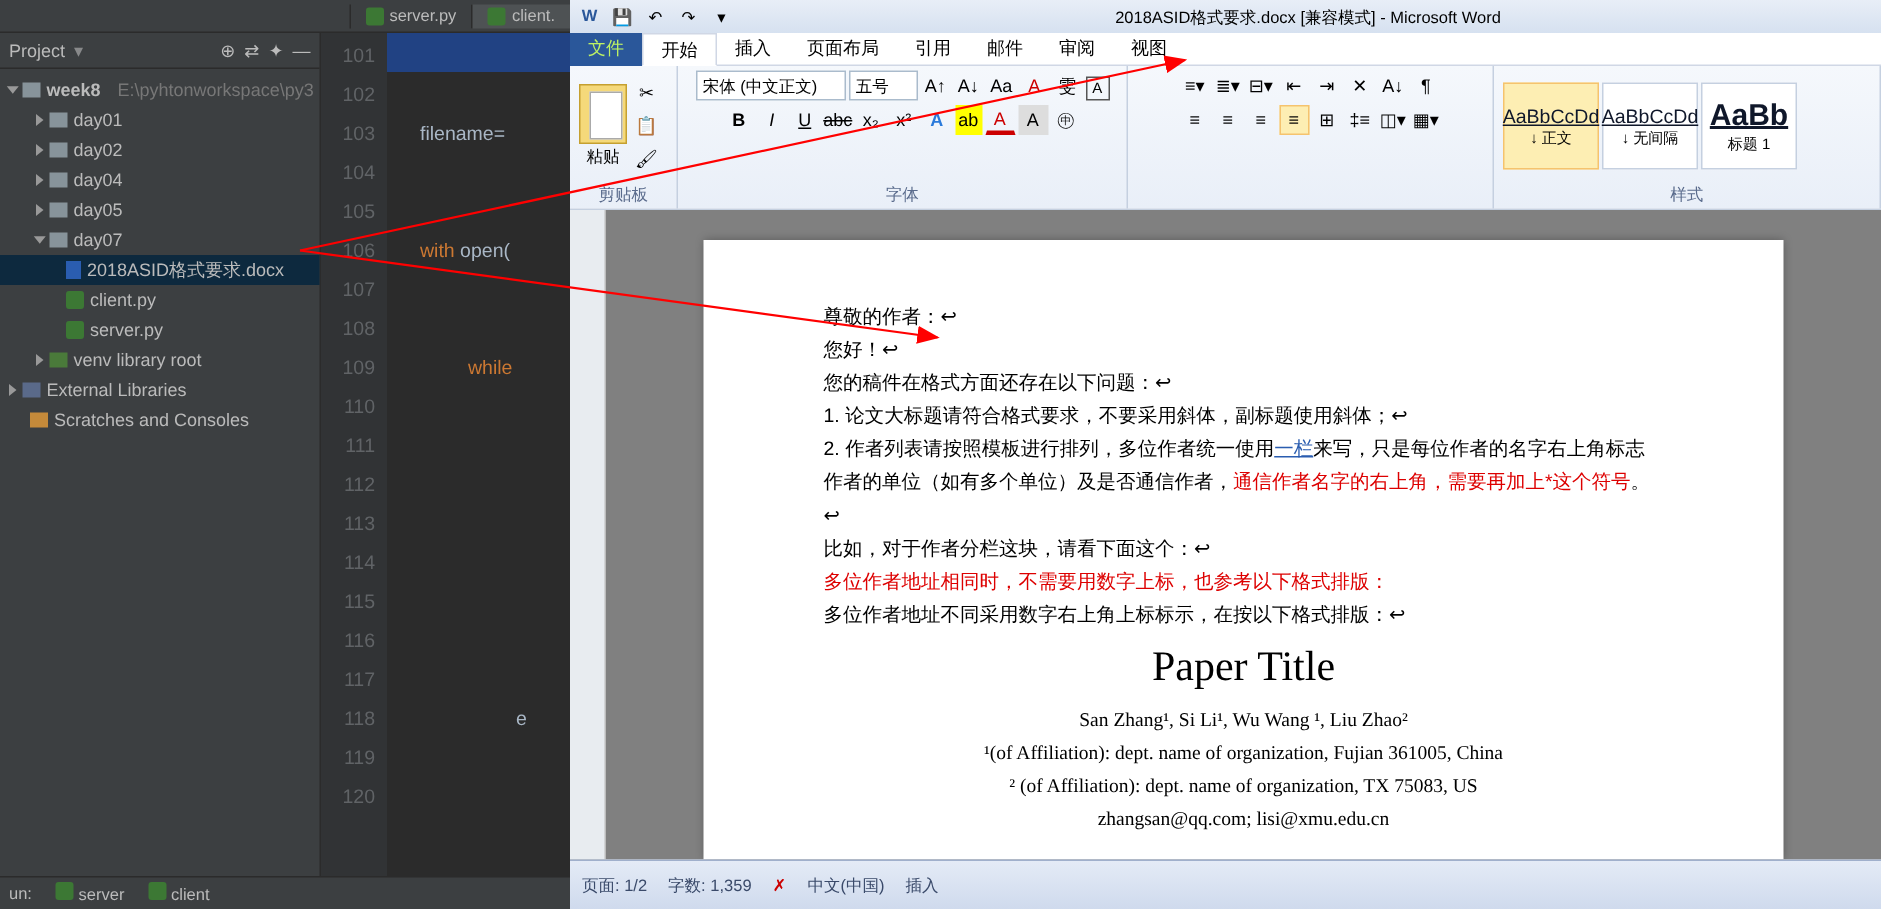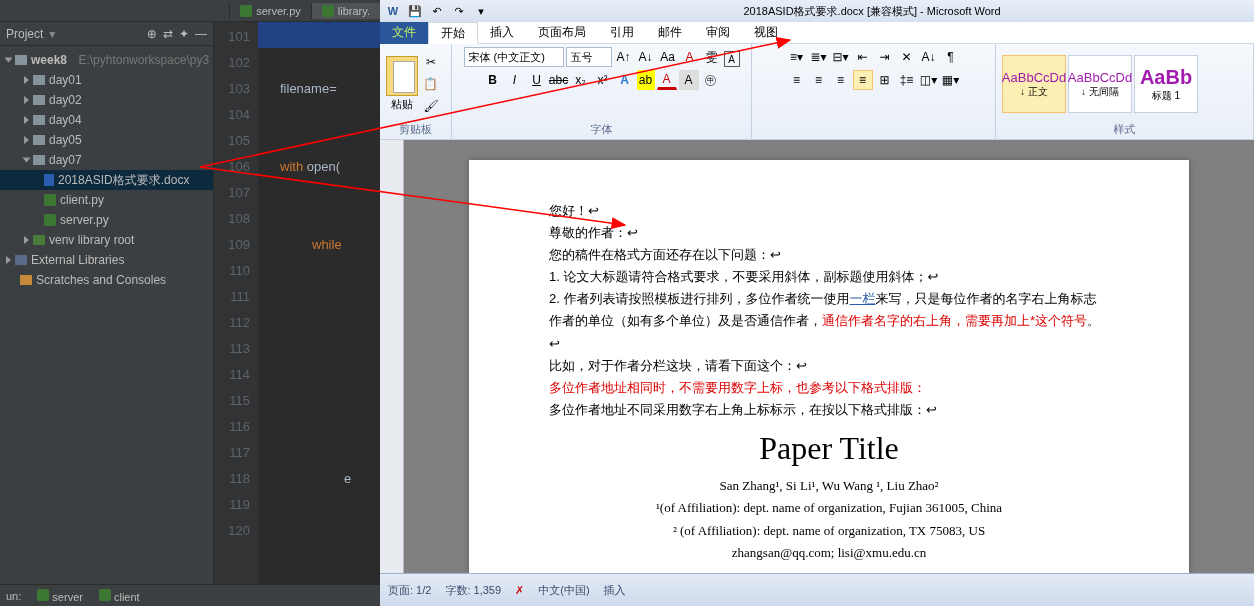--- a/index.html
+++ b/index.html
@@ -46,46 +46,46 @@
 .paste { display: flex; flex-direction: column; align-items: center; gap: 1px; }
 .paste-icon { width: 32px; height: 40px; background: #f5d97a; border: 1px solid #c5a030; position: relative; }
 .paste-icon::after { content: ''; position: absolute; top: 4px; left: 6px; width: 20px; height: 30px; background: #fff; border: 1px solid #aaa; }
 .font-box { display: flex; flex-direction: column; gap: 3px; }
 .font-row { display: flex; gap: 2px; align-items: flex-end; }
 .combo { height: 20px; border: 1px solid #abc; background: #fff; display: flex; align-items: center; padding: 0 4px; font-size: 11px; }
 .rbtn { width: 20px; height: 20px; border: 1px solid transparent; display: flex; align-items: center; justify-content: center; font-size: 12px; }
 .style-box { display: flex; gap: 2px; }
 .style-item { width: 64px; height: 58px; border: 1px solid #c5d0e0; background: #fff; display: flex; flex-direction: column; align-items: center; justify-content: center; font-size: 10px; }
 .style-item.active { border-color: #f5c36e; background: #fdeeb3; }
-.style-prev { font-size: 13px; color: #a21caf; }
+.style-prev { font-size: 13px; color: #0f172a; text-decoration: underline; }
 .doc-area { flex: 1; background: #808080; overflow: hidden; display: flex; }
 .ruler-v { width: 24px; background: #e8ecf0; border-right: 1px solid #bbb; }
 .doc-scroll { flex: 1; display: flex; justify-content: center; padding-top: 20px; }
 .page { width: 720px; background: #fff; box-shadow: 0 0 6px rgba(0,0,0,.3); padding: 40px 80px; font-size: 13px; line-height: 1.7; color: #000; font-family: SimSun, serif; }
 .page p { margin: 0; }
 .red { color: #d00; }
-.title-p { font-family: 'Times New Roman', serif; font-size: 32px; text-align: center; margin-top: 10px; }
+.title-p { font-family: 'Times New Roman', serif; font-size: 28px; text-align: center; margin-top: 10px; }
 .authors, .aff, .email { font-family: 'Times New Roman', serif; text-align: center; font-size: 13px; }
 .ul-blue { color: #2a5db0; text-decoration: underline; }
 .word-status { height: 20px; background: linear-gradient(#e4ebf6,#cfdaed); border-top: 1px solid #a0b0cc; display: flex; align-items: center; font-size: 11px; color: #3a4a6a; padding: 16px 8px; gap: 14px; }
 .arrow-svg { position: absolute; pointer-events: none; z-index: 100; }
 </style>
 </head>
 <body>
 
 <div class="ide">
   <div class="ide-top">
     <div class="ide-tabs">
       <div class="ide-tab">
           <span class="py-icon"></span>
           <span>server.py</span>
         </div>
       <div class="ide-tab ide-tab-active">
           <span class="py-icon"></span>
-          <span>library.</span>
+          <span>client.</span>
         </div>
     </div>
   </div>
   <div class="ide-body">
     <div class="sidebar">
       <div class="sidebar-hdr">
         <span>Project</span>
         <span style="opacity:.6">▾</span>
         <span class="spacer"></span>
         <span>⊕</span>
@@ -314,22 +314,22 @@
             <span>标题 1</span>
           </div>
       </div>
       <div class="rgroup-label">样式</div>
     </div>
   </div>
   <div class="doc-area">
     <div class="ruler-v"></div>
     <div class="doc-scroll">
       <div class="page">
+        <p>尊敬的作者：↩</p>
         <p>您好！↩</p>
-        <p>尊敬的作者：↩</p>
         <p>您的稿件在格式方面还存在以下问题：↩</p>
         <p>1.     论文大标题请符合格式要求，不要采用斜体，副标题使用斜体；↩</p>
         <p><span>2.     作者列表请按照模板进行排列，多位作者统一使用</span><span class="ul-blue">一栏</span><span>来写，只是每位作者的名字右上角标志作者的单位（如有多个单位）及是否通信作者，</span><span class="red">通信作者名字的右上角，需要再加上*这个符号</span><span>。↩</span></p>
         <p>比如，对于作者分栏这块，请看下面这个：↩</p>
         <p class="red">多位作者地址相同时，不需要用数字上标，也参考以下格式排版：</p>
         <p>多位作者地址不同采用数字右上角上标标示，在按以下格式排版：↩</p>
         <p class="title-p">Paper Title</p>
         <p class="authors">San Zhang¹, Si Li¹, Wu Wang ¹, Liu Zhao²</p>
         <p class="aff">¹(of Affiliation): dept. name of organization, Fujian 361005, China</p>
         <p class="aff">² (of Affiliation): dept. name of organization, TX 75083, US</p>

